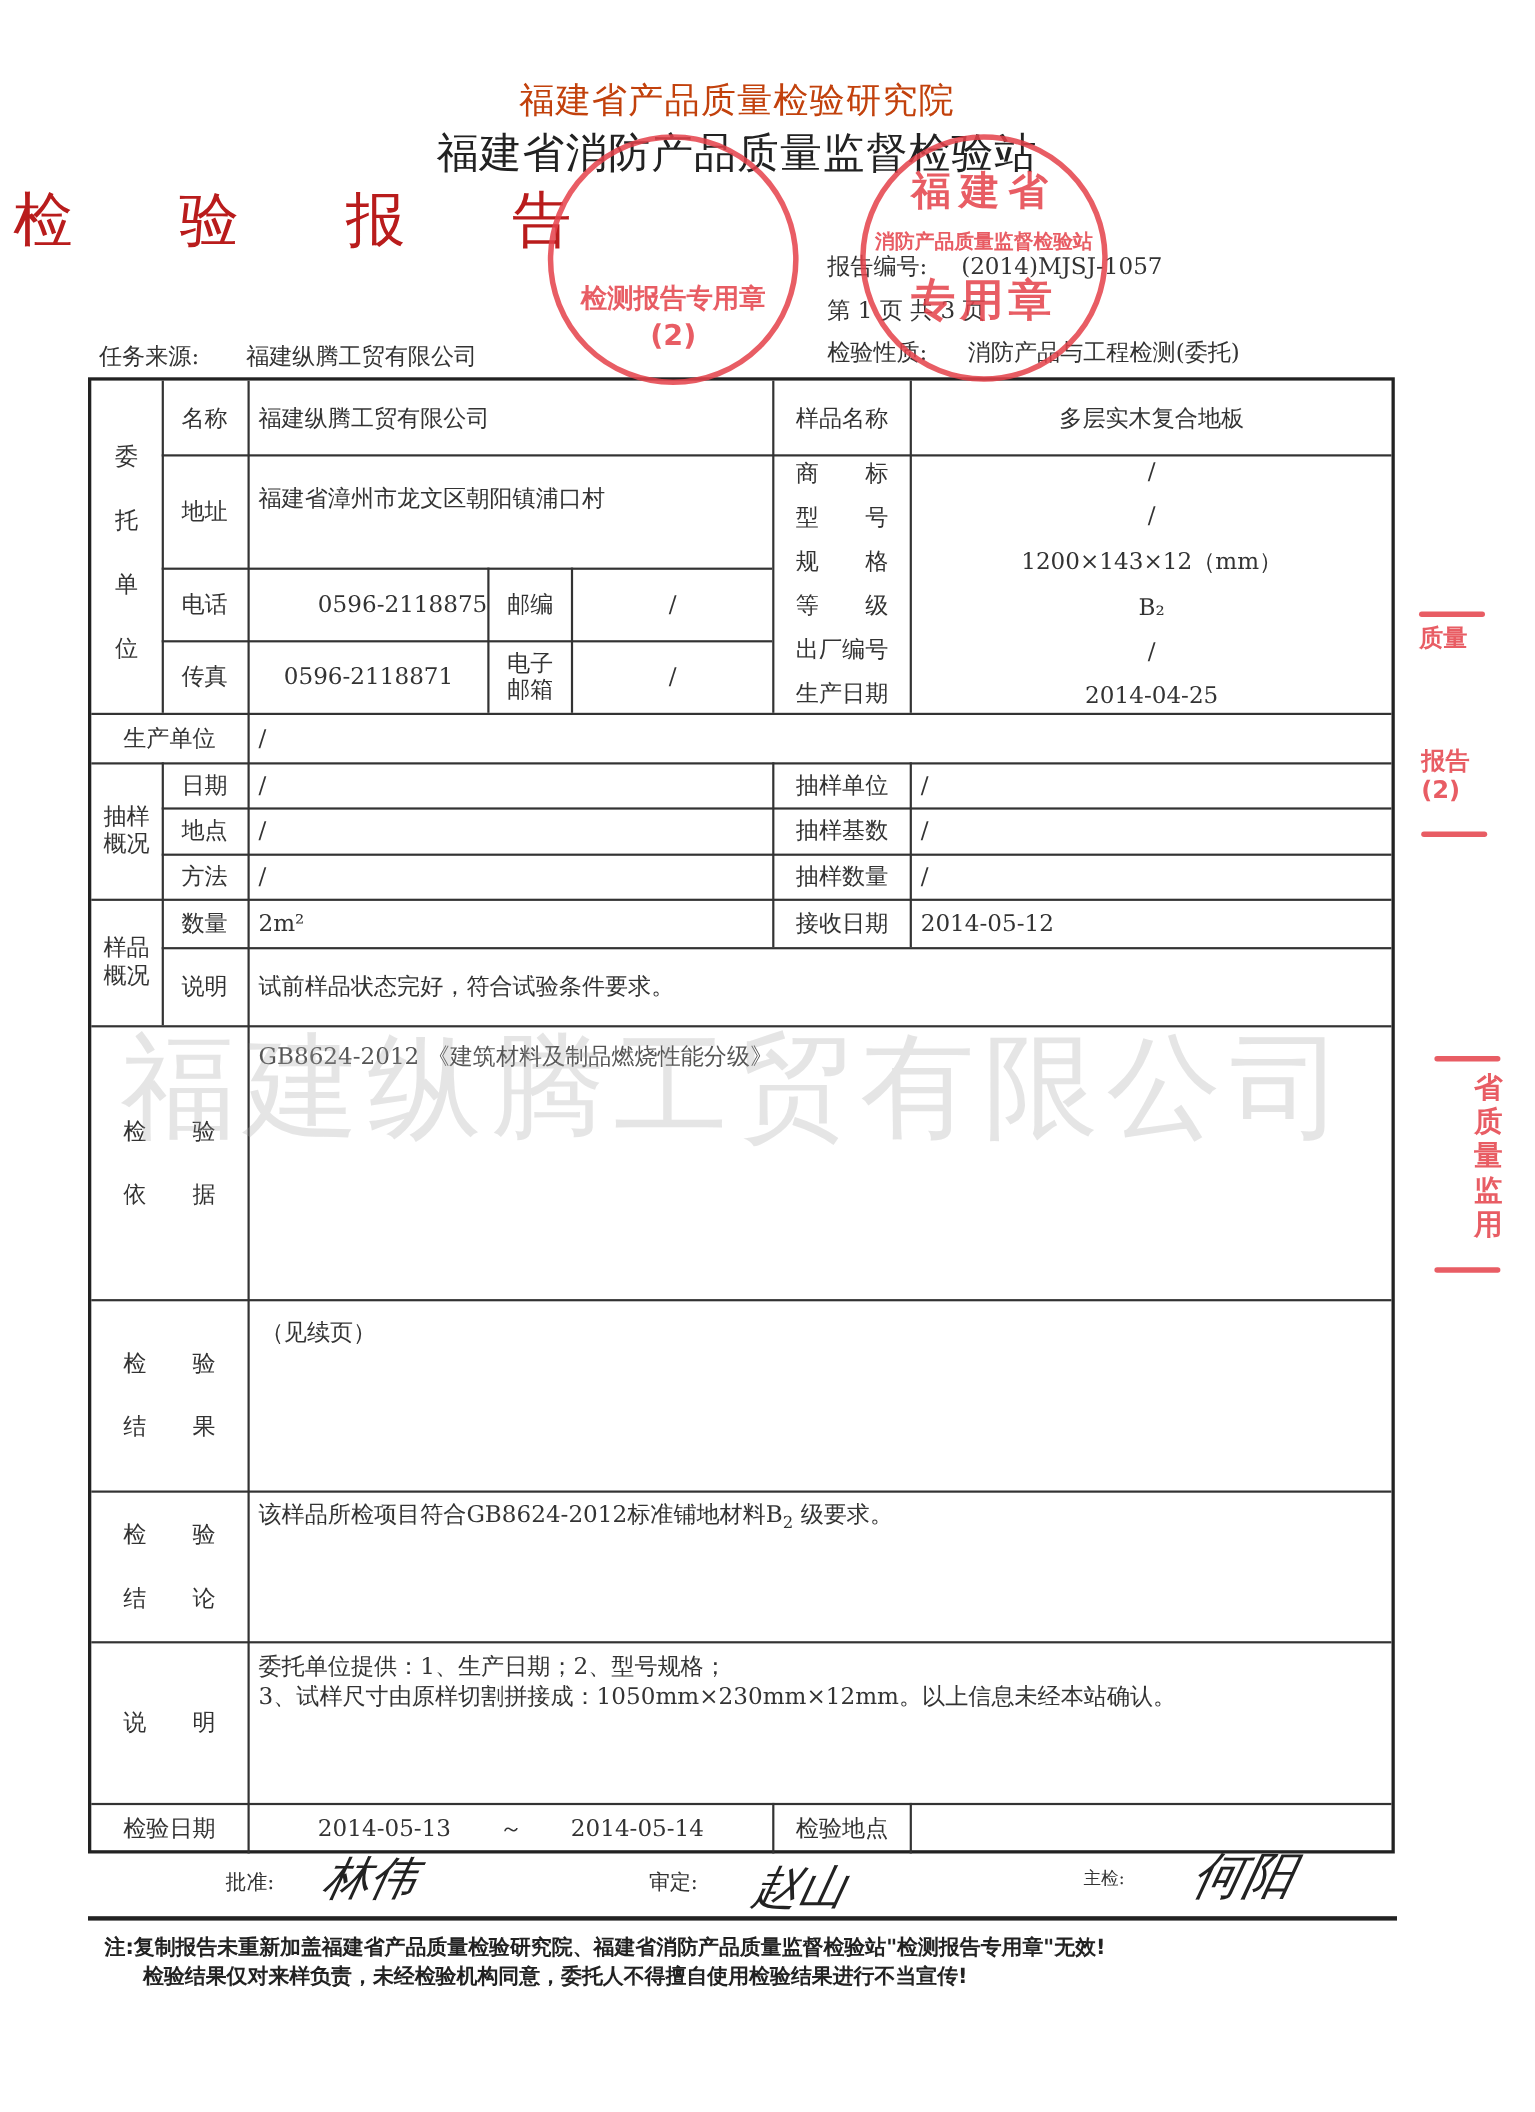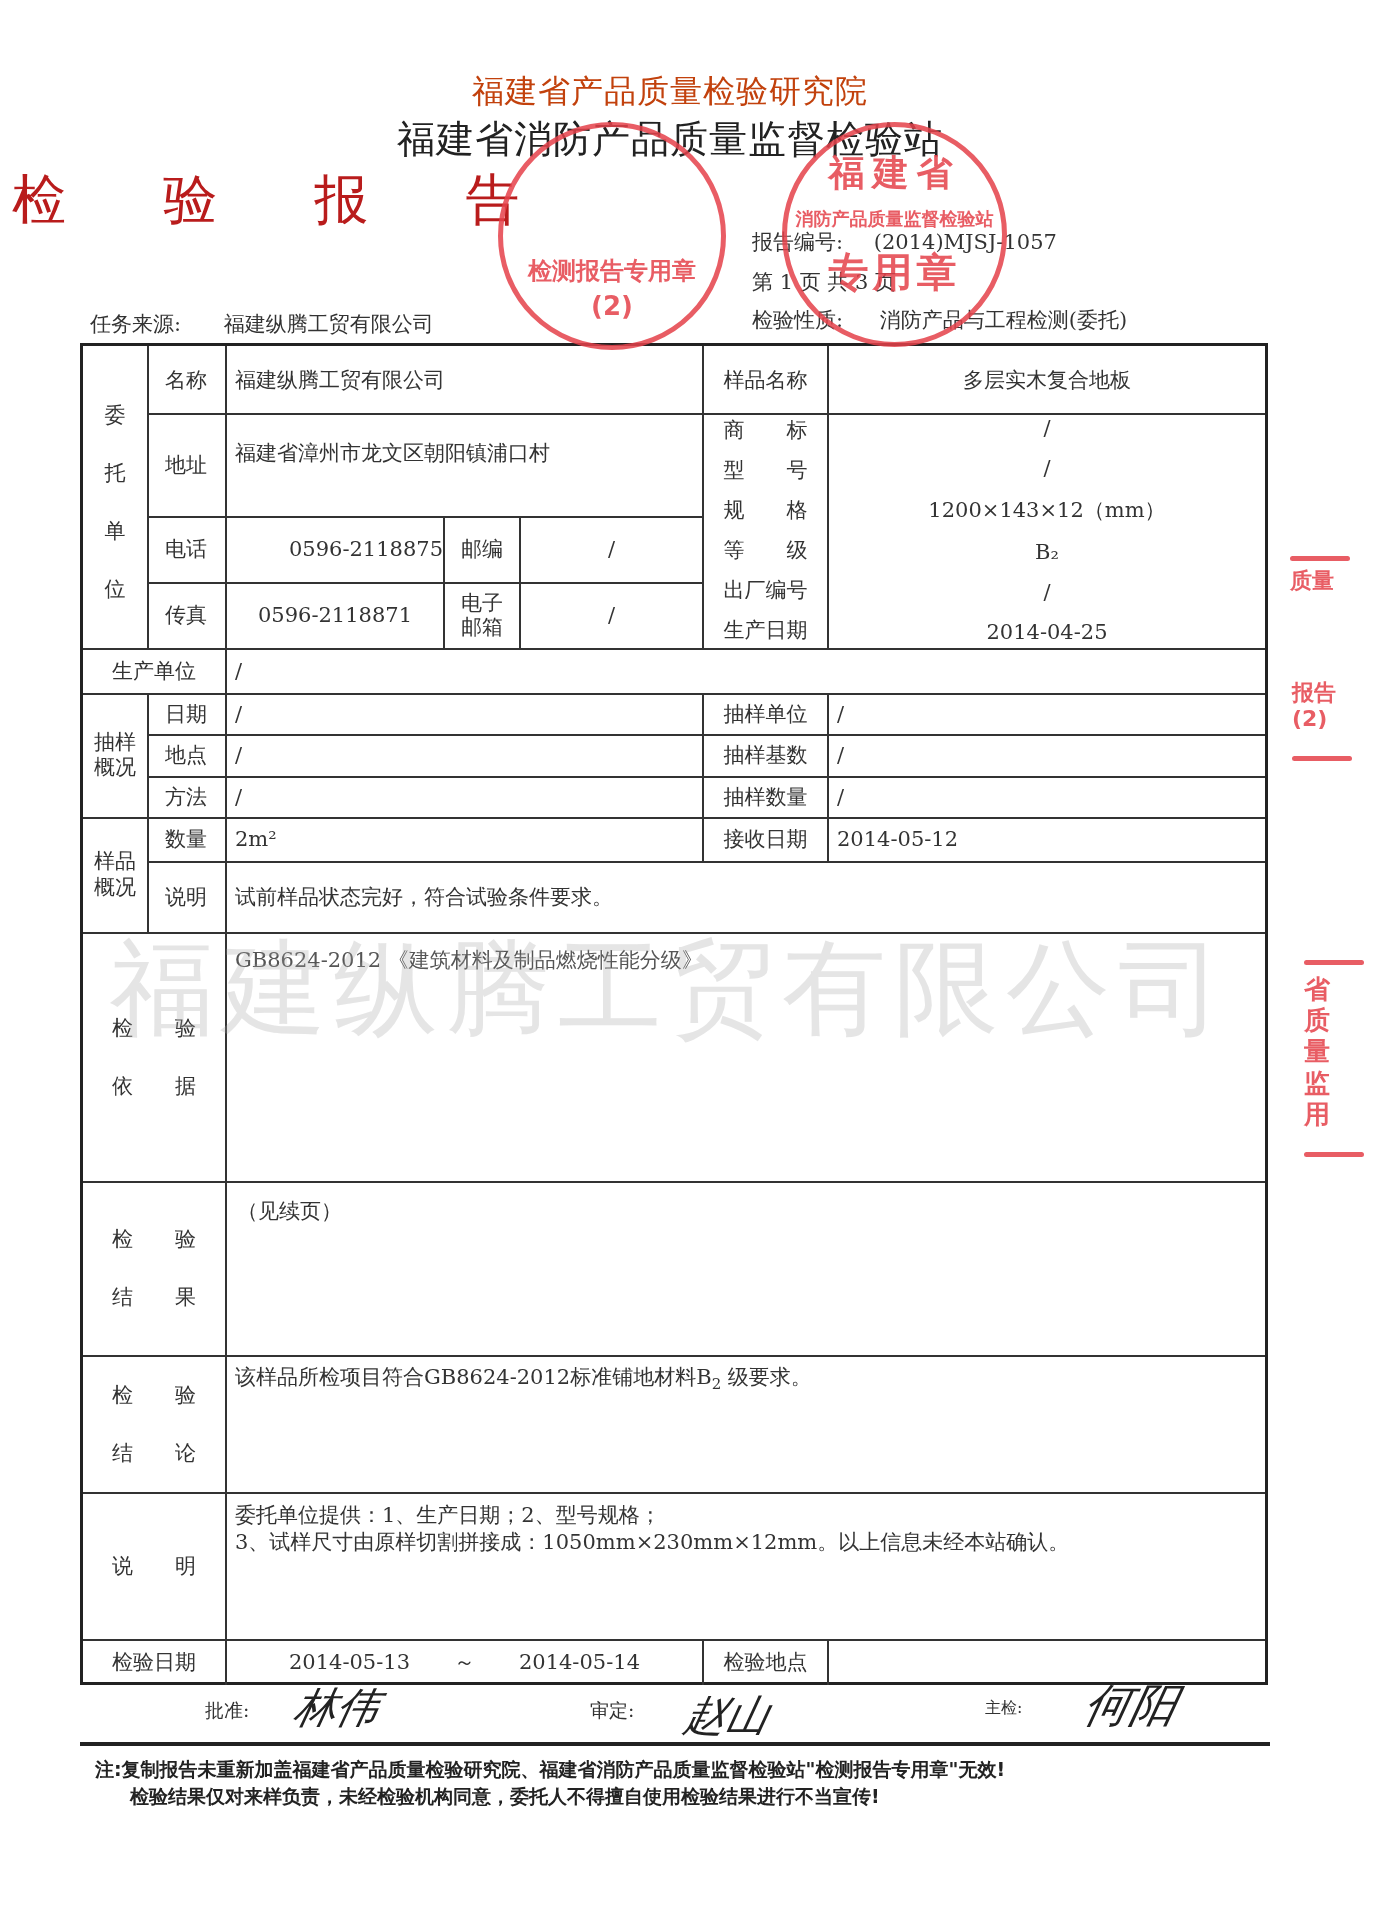--- a/index.html
+++ b/index.html
@@ -215,15 +215,15 @@
 <div class="seam" style="left:1290px; top:556px; width:65px; height:60px;">
   <div class="bar" style="top:0;"></div>
   <div style="margin-top:12px;">质量</div>
 </div>
 <div class="seam" style="left:1292px; top:680px; width:65px; height:80px;">
   <div style="width:50px; word-break:break-all;">报告(2)</div>
   <div class="bar" style="top:76px;"></div>
 </div>
 <div class="seam" style="left:1304px; top:960px; width:55px; height:200px;">
   <div class="bar" style="top:0;"></div>
-  <div style="margin-top:14px; width:48px; word-break:break-all; font-size:26px;">省质量监用</div>
+  <div style="margin-top:14px; width:48px; word-break:break-all; font-size:26px;margin-left:36px;">省质量监用</div>
   <div class="bar" style="top:192px;"></div>
 </div>
 
 </body></html>

